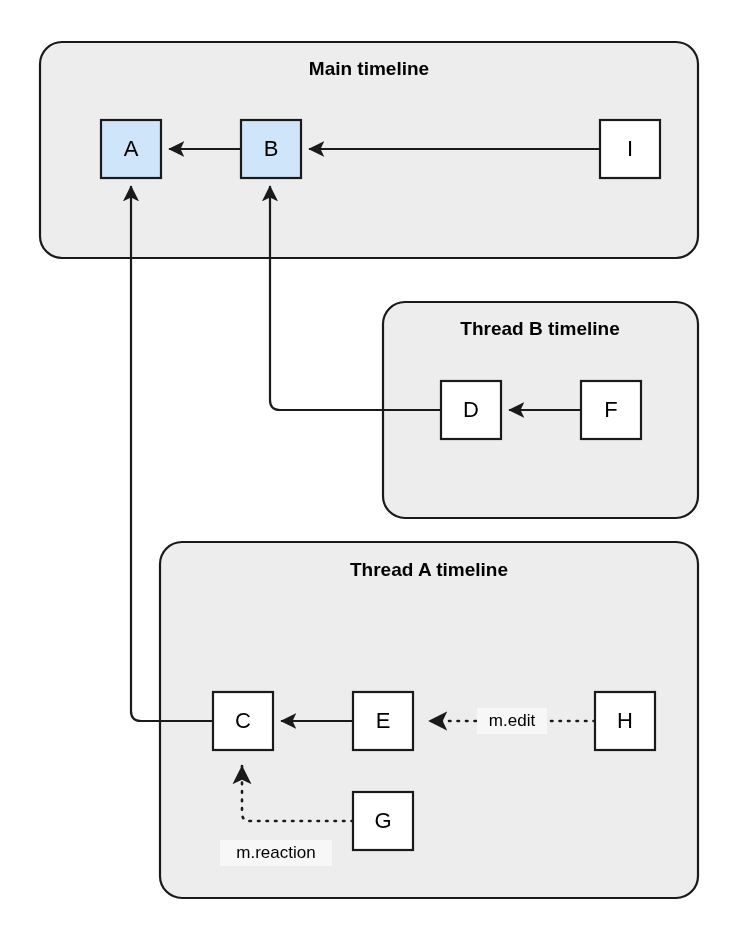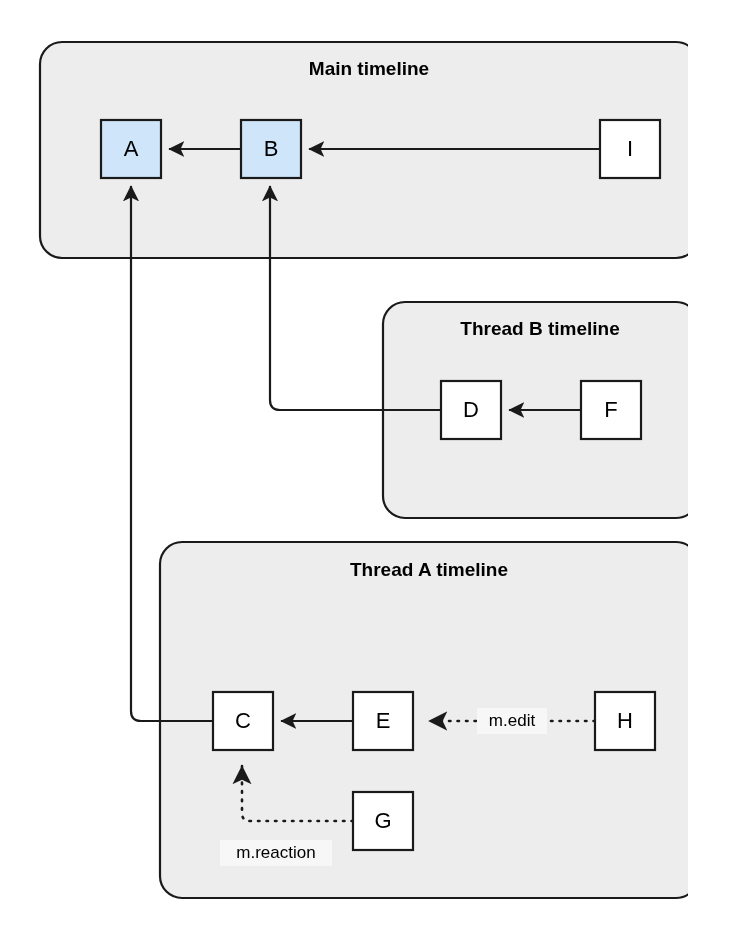--- a/index.html
+++ b/index.html
@@ -2,21 +2,21 @@
 <html><head>
 <meta charset="utf-8">
 <style>
   html, body {
     margin: 0;
     padding: 0;
     background: #ffffff;
   }
   #canvas {
     position: relative;
-    width: 688px;
+    width: 756px;
     height: 942px;
     background: #ffffff;
     font-family: "Liberation Sans", sans-serif;
     overflow: hidden;
   }
   #diagram-svg {
     position: absolute;
     left: 0;
     top: 0;
     width: 756px;

